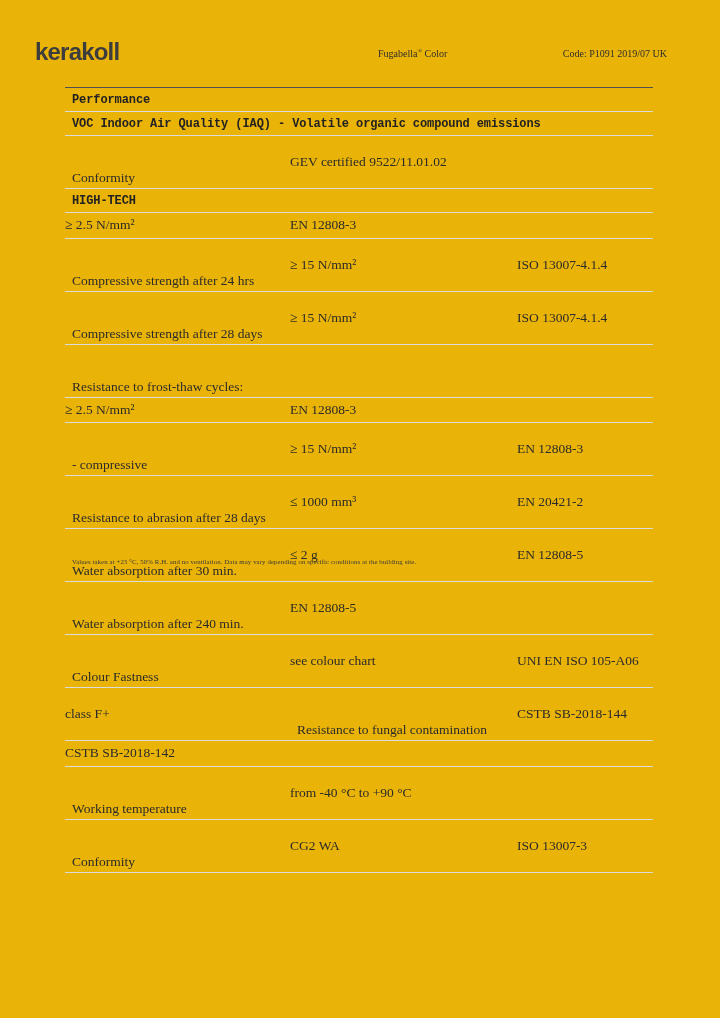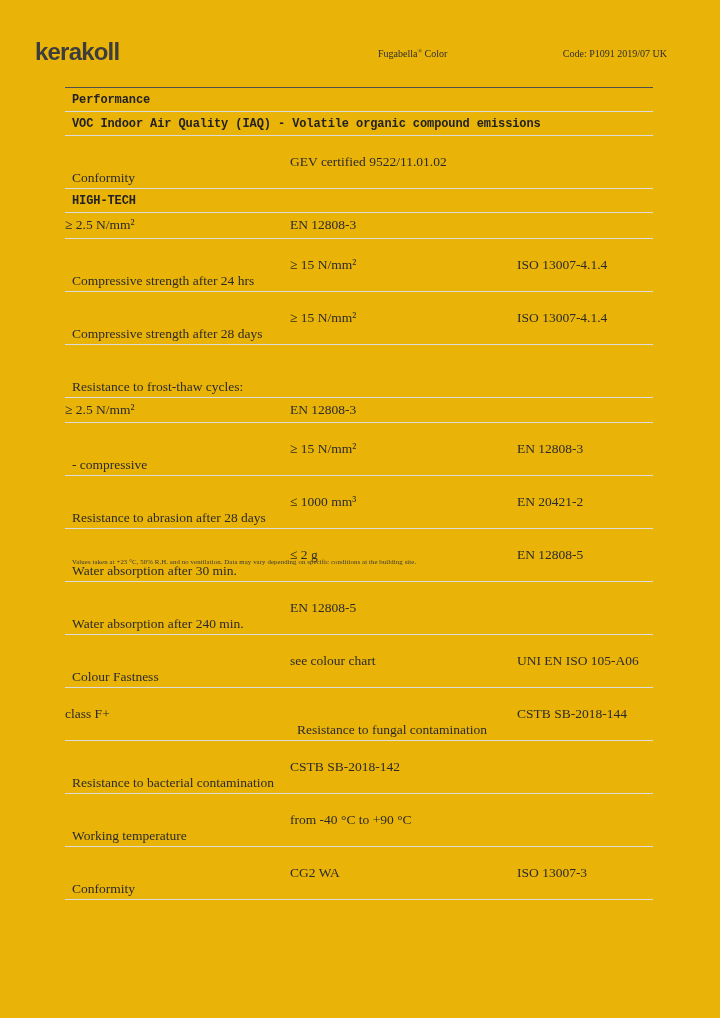--- a/index.html
+++ b/index.html
@@ -159,21 +159,20 @@
         <div class="cell col-property">Colour Fastness</div>
         <div class="cell col-value">see colour chart</div>
         <div class="cell col-standard">UNI EN ISO 105-A06</div>
       </div>
       <div class="row data-row">
         <div class="cell col-value">class F+</div>
         <div class="cell col-property">Resistance to fungal contamination</div>
         <div class="cell col-standard">CSTB SB-2018-144</div>
       </div>
       <div class="row data-row">
-        <div class="cell col-property">Resistance to bacterial contamination</div>
         <div class="cell col-standard">CSTB SB-2018-142</div>
       </div>
       <div class="row data-row">
         <div class="cell col-property">Working temperature</div>
         <div class="cell col-value">from -40 °C to +90 °C</div>
         <div class="cell col-standard"></div>
       </div>
       <div class="row data-row">
         <div class="cell col-property">Conformity</div>
         <div class="cell col-value">CG2 WA</div>

